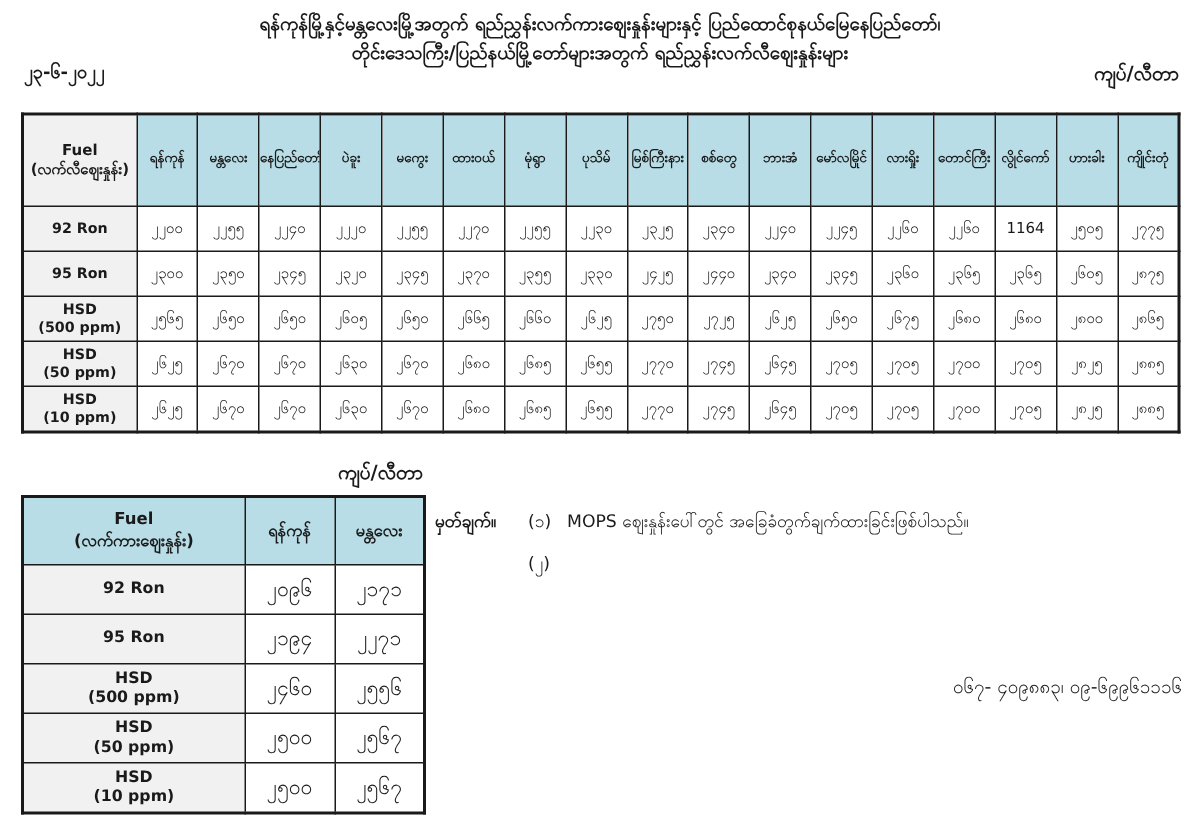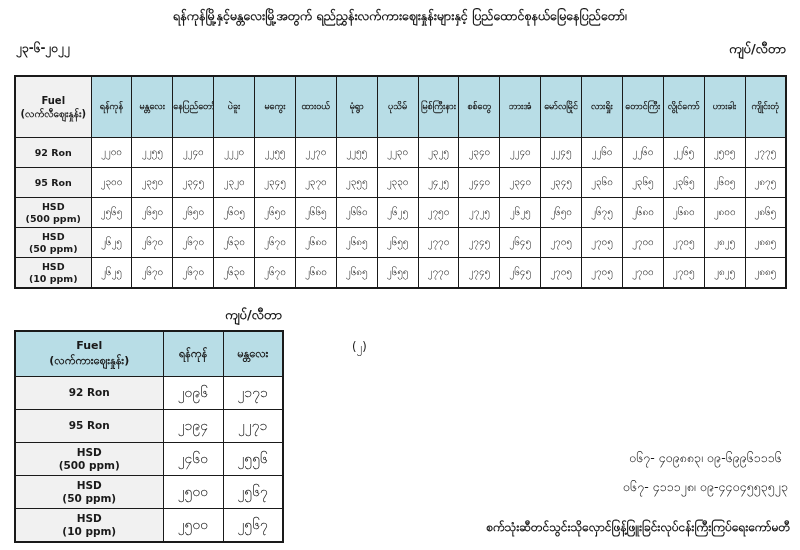--- a/index.html
+++ b/index.html
@@ -38,20 +38,21 @@
   .phones{position:absolute;right:12px;top:444px;text-align:center;font-size:12.5px;line-height:2.3;}
   .footer{position:absolute;right:10px;top:519px;font-size:12px;font-weight:bold;text-align:right;}
 </style>
 </head>
 <body>
 
 <div class="page">
 
   <div class="title">
     <div>ရန်ကုန်မြို့နှင့်မန္တလေးမြို့အတွက် ရည်ညွှန်းလက်ကားဈေးနှုန်းများနှင့် ပြည်ထောင်စုနယ်မြေနေပြည်တော်၊</div>
+    <div>တိုင်းဒေသကြီး/ပြည်နယ်မြို့တော်များအတွက် ရည်ညွှန်းလက်လီဈေးနှုန်းများ</div>
   </div>
 
   <div class="meta">
     <span class="date">၂၃-၆-၂၀၂၂</span>
     <span class="unit">ကျပ်/လီတာ</span>
   </div>
 
   <table class="big-table">
     <colgroup>
       <col style="width:76px">
@@ -93,21 +94,21 @@
           <td>၂၂၅၅</td>
           <td>၂၂၇၀</td>
           <td>၂၂၅၅</td>
           <td>၂၂၃၀</td>
           <td>၂၃၂၅</td>
           <td>၂၃၄၀</td>
           <td>၂၂၄၀</td>
           <td>၂၂၄၅</td>
           <td>၂၂၆၀</td>
           <td>၂၂၆၀</td>
-          <td>၂၂၆၅</td>
+          <td>1164</td>
           <td>၂၅၀၅</td>
           <td>၂၇၇၅</td>
         </tr>
         <tr>
           <th>
             <div>95 Ron</div>
           </th>
           <td>၂၃၀၀</td>
           <td>၂၃၅၀</td>
           <td>၂၃၄၅</td>
@@ -253,25 +254,28 @@
             <div>(10 ppm)</div>
           </th>
           <td>၂၅၀၀</td>
           <td>၂၅၆၇</td>
         </tr>
       </tbody>
   </table>
 
   <div class="notes">
     <div class="note-row">
+      <span class="note-heading">မှတ်ချက်။</span>
+      <span class="note-num">(၁)</span>
+      <span class="note-body">MOPS ဈေးနှုန်းပေါ်တွင် အခြေခံတွက်ချက်ထားခြင်းဖြစ်ပါသည်။</span>
+    </div>
+    <div class="note-row">
       <span class="note-heading"></span>
       <span class="note-num">(၂)</span>
     </div>
   </div>
 
   <div class="phones">
     <div>ဝ၆၇- ၄ဝ၉၈၈၃၊  ဝ၉-၆၉၉၆၁၁၁၆</div>
-    <div>ဝ၆၇- ၄၁၁၁၂၈၊  ဝ၉-၄၄ဝ၄၅၅၃၅၂၃</div>
-  </div>
-
-  <div class="footer">စက်သုံးဆီတင်သွင်းသိုလှောင်ဖြန့်ဖြူးခြင်းလုပ်ငန်းကြီးကြပ်ရေးကော်မတီ</div>
+  </div>
+
 
 </div>
 
 </body></html>

